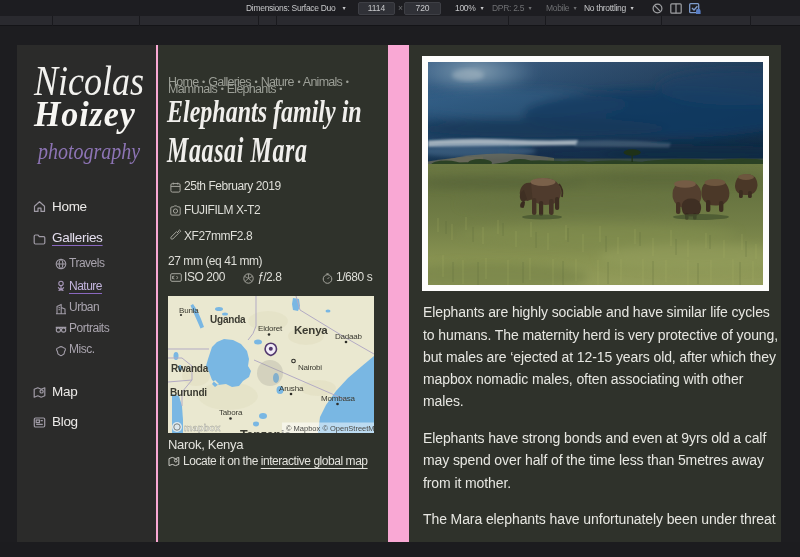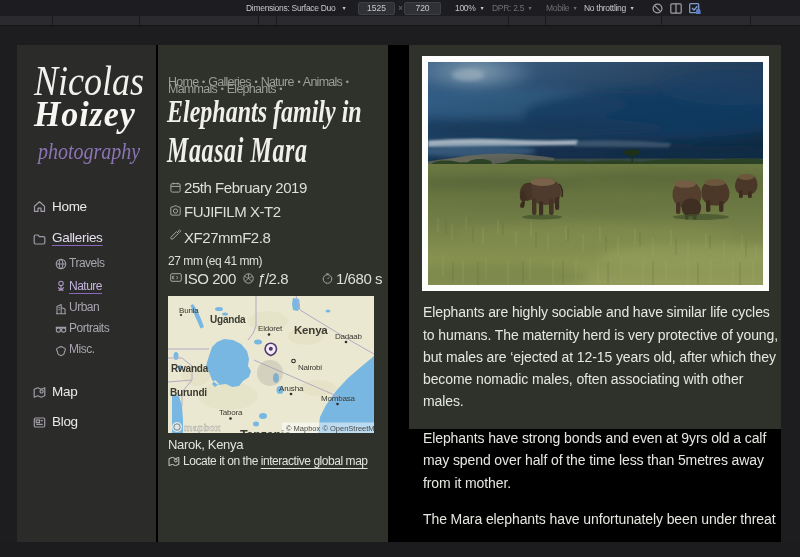--- a/index.html
+++ b/index.html
@@ -9,51 +9,51 @@
   
   #toolbar { position:absolute; top:0; left:0; width:800px; height:16px; background:#1d1d21; }
   #toolbar .t { position:absolute; top:3.5px; font-size:8.5px; line-height:9px; color:#c6c7c9; white-space:nowrap; letter-spacing:-0.3px; }
   #toolbar .gray { color:#6f7073; }
   .inputbox { position:absolute; top:2px; height:12.5px; background:#303137; border:1px solid #3e3f45; border-radius:2px; color:#c6c7c9; font-size:8.5px; text-align:center; line-height:10px; }
   .caret { display:inline-block; transform:scale(.62); }
   
   #mediabar { position:absolute; top:16px; left:0; width:800px; height:10px; background:#2a2a2f; border-bottom:1px solid #141417;}
   #mediabar i { position:absolute; top:0; width:1px; height:10px; background:#19191d; }
   
-  #page { position:absolute; left:17px; top:45px; width:764px; height:497px; background:#000000; overflow:hidden; }
+  #page { position:absolute; left:17px; top:45px; width:764px; height:497px; background:#f9a8d4; overflow:hidden; }
   #sidebar { position:absolute; left:0; top:0; width:139px; height:497px; background:#2b2b2a; }
   #midcol { position:absolute; left:141px; top:0; width:230px; height:497px; background:#2f322b; }
-  #rightcol { position:absolute; left:392px; top:0; width:372px; height:384px; background:#2f322b; }
+  #rightcol { position:absolute; left:392px; top:0; width:372px; height:497px; background:#2f322b; }
   
   .logo1 { position:absolute; left:17px; top:10px; font-family:"Liberation Serif", serif; font-style:italic; font-size:36px; color:#f2f1ee; transform:scaleY(1.2); transform-origin:0 0; }
   .logo2 { position:absolute; left:17px; top:50px; font-family:"Liberation Serif", serif; font-style:italic; font-weight:bold; font-size:34px; letter-spacing:0.9px; color:#f7f6f3; transform:scaleY(1.05); transform-origin:0 0; }
   .logo3 { position:absolute; left:21px; top:93px; font-family:"Liberation Serif", serif; font-style:italic; font-size:20px; color:#8d74b5; transform:scaleY(1.15); transform-origin:0 0; }
   .nav { position:absolute; font-size:13.5px; letter-spacing:-0.3px; color:#eceae8; white-space:nowrap; }
   .nav2 { position:absolute; font-size:12px; letter-spacing:-0.5px; color:#a9a4ae; white-space:nowrap; }
   .nicon { position:absolute; }
   .plink { color:#e4deee; text-decoration:underline; text-decoration-color:#8a68c0; text-underline-offset:3px; }
   .plink2 { color:#c3b4dd; text-decoration:underline; text-decoration-color:#8a68c0; text-underline-offset:3px; }
   
   .crumb { position:absolute; left:10px; font-size:12.5px; color:#9c9f97; letter-spacing:-0.75px; word-spacing:1px; white-space:nowrap; }
   .h1 { position:absolute; left:9px; font-family:"Liberation Serif", serif; font-style:italic; font-weight:bold; font-size:24px; color:#f0efec; white-space:nowrap; letter-spacing:0px; transform:scaleY(1.3); transform-origin:0 0;}
-  .meta { position:absolute; left:26px; font-size:15px; letter-spacing:-0.45px; color:#dfdfd9; white-space:nowrap;text-align:right; }
+  .meta { position:absolute; left:26px; font-size:12px; letter-spacing:-0.45px; color:#dfdfd9; white-space:nowrap;text-align:right; }
   .meta2 { position:absolute; left:10px; font-size:12px; letter-spacing:-0.45px; color:#dfdfd9; white-space:nowrap; }
   .micon { position:absolute; left:12px; }
   
   .ptxt { position:absolute; left:14px; font-size:14px; color:#e7e7e2; white-space:nowrap; letter-spacing:-0.1px; }
   #photoframe { position:absolute; left:13px; top:11px; width:347px; height:235px; background:#fdfdfc; }
 .sep { font-size:9px; vertical-align:1.5px; }
 </style>
 </head>
 <body>
 <div id="stage">
 
   <div id="toolbar">
     <span class="t" style="left:246px;">Dimensions: Surface Duo&nbsp; <span class="caret">▼</span></span>
-    <span class="inputbox" style="left:358px; width:37px;">1525</span>
+    <span class="inputbox" style="left:358px; width:37px;">1114</span>
     <span class="t gray" style="left:398px;">×</span>
     <span class="inputbox" style="left:404px; width:37px;">720</span>
     <span class="t" style="left:455px;">100% <span class="caret">▼</span></span>
     <span class="t gray" style="left:492px;">DPR: 2.5 <span class="caret">▼</span></span>
     <span class="t gray" style="left:546px;">Mobile <span class="caret">▼</span></span>
     <span class="t" style="left:584px;">No throttling <span class="caret">▼</span></span>
     <svg class="abs" style="left:652px; top:3px;" width="11" height="11" viewBox="0 0 11 11" fill="none" stroke="#9fa0a3" stroke-width="1.2">
         <circle cx="5.5" cy="5.5" r="4.4"></circle>
         <line x1="2.4" y1="2.4" x2="8.6" y2="8.6"></line>
       </svg>
@@ -391,21 +391,21 @@
           <ellipse cx="318" cy="115" rx="8" ry="3" fill="#6d563e"></ellipse>
           <rect x="311" y="128" width="3.8" height="8" rx="1.6" fill="#3c2d20"></rect>
           <rect x="320" y="129" width="3.8" height="7" rx="1.6" fill="#3c2d20"></rect>
           <ellipse cx="273" cy="155" rx="28" ry="3" fill="#46542f" opacity="0.75"></ellipse>
         </g>
       </svg>
 
       <div class="ptxt" style="top:259.2px;">Elephants are highly sociable and have similar life cycles</div>
       <div class="ptxt" style="top:281.5px;">to humans. The maternity herd is very protective of young,</div>
       <div class="ptxt" style="top:303.8px;">but males are ‘ejected at 12-15 years old, after which they</div>
-      <div class="ptxt" style="top:326.1px;">become nomadic males, often associating with other</div>
+      <div class="ptxt" style="top:326.1px;">mapbox nomadic males, often associating with other</div>
       <div class="ptxt" style="top:348.4px;">males.</div>
       <div class="ptxt" style="top:385.3px;">Elephants have strong bonds and even at 9yrs old a calf</div>
       <div class="ptxt" style="top:407.4px;">may spend over half of the time less than 5metres away</div>
       <div class="ptxt" style="top:430px;">from it mother.</div>
       <div class="ptxt" style="top:466.2px;">The Mara elephants have unfortunately been under threat</div>
     </div>
   </div>
 
   <div class="abs" style="left:0; top:542px; width:800px; height:15px; background:#1c1c1f;"></div>
 </div>

